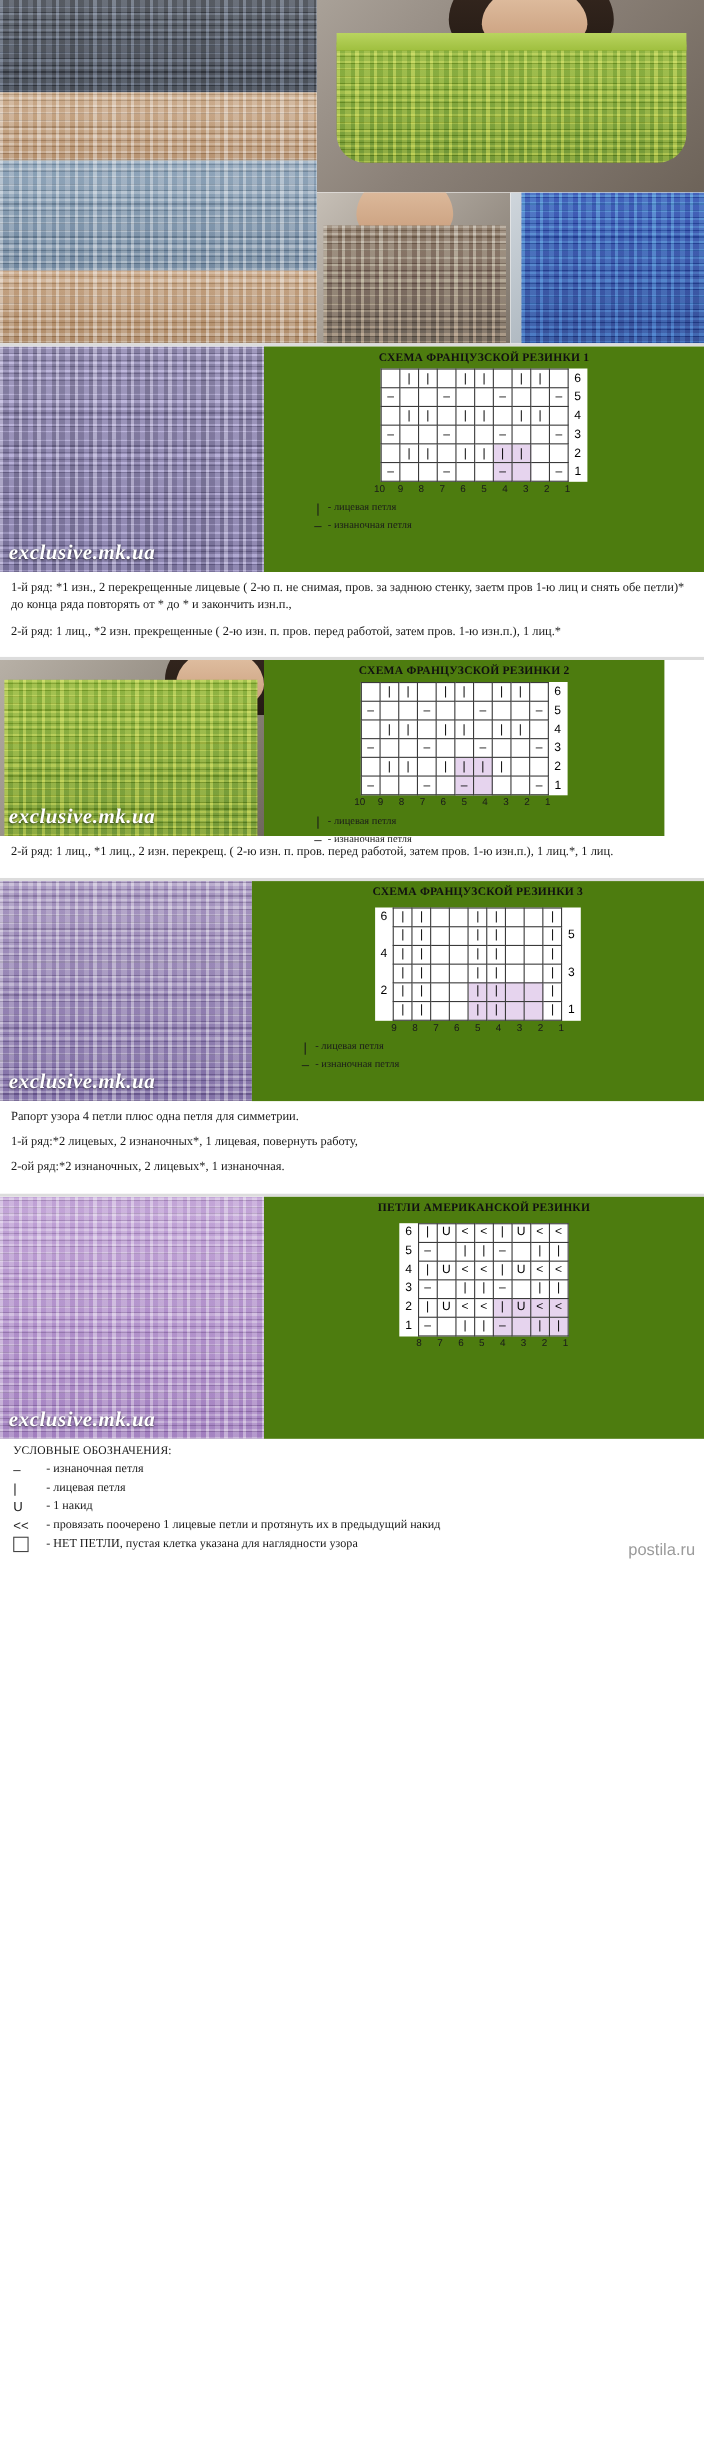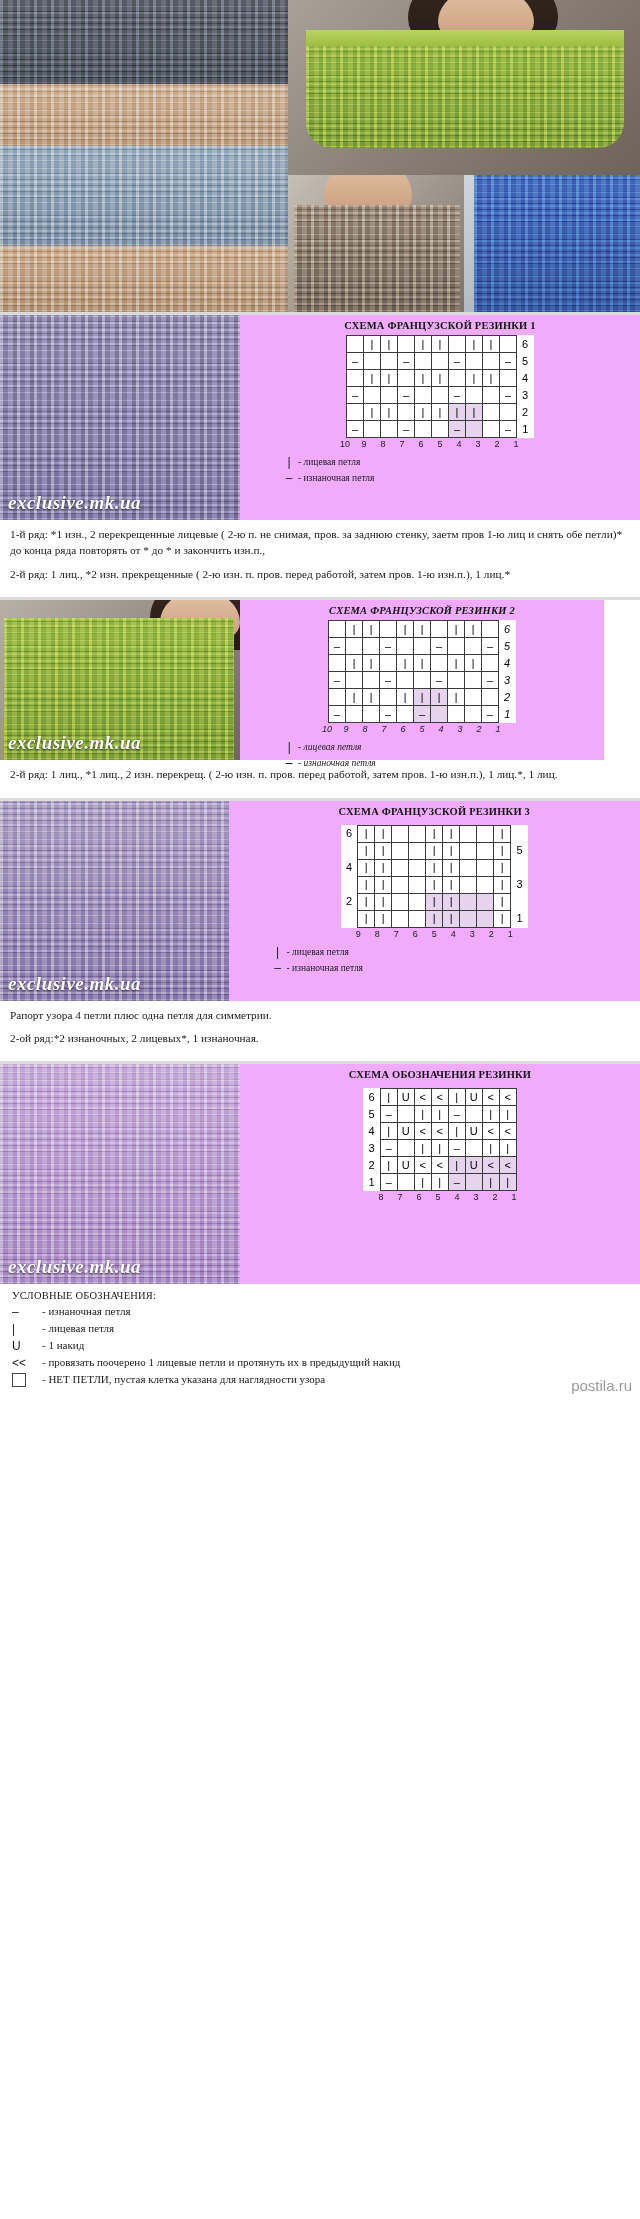--- a/index.html
+++ b/index.html
@@ -47,21 +47,21 @@
 
   
   .model-bg { position:absolute; inset:0; background:linear-gradient(135deg,#a9a198 0%,#8b8178 45%,#6d6359 100%); }
   .model-skin { position:absolute; background:linear-gradient(180deg,#e3c3a6,#c79b79); border-radius:50% 50% 40% 40%/60% 60% 40% 40%; }
   .model-hair { position:absolute; background:linear-gradient(180deg,#3a2b22,#241a14); border-radius:50% 50% 30% 30%/60% 60% 40% 40%; }
 
   
   .section { width:640px; position:relative; background:#fff; }
   .sec-top { display:flex; }
   .photo-cell { position:relative; overflow:hidden; }
-  .chart-cell { position:relative; background:#f0abfc; }
+  .chart-cell { position:relative; background:#4d7c0f; }
 
   .watermark {
     position:absolute; left:8px; bottom:6px;
     font-family:"Liberation Serif", serif;
     font-style:italic; font-weight:bold;
     font-size:19px; color:#ffffff;
     text-shadow:0 1px 2px rgba(0,0,0,.65);
     letter-spacing:.5px;
     white-space:nowrap;
   }
@@ -295,21 +295,21 @@
     <div class="sec-top">
       <div class="photo-cell" style="width:240px;height:160px;">
         <div style="position:absolute;inset:0;background:linear-gradient(135deg,#b7b0a6,#6f675d);"></div>
         <div class="model-hair" style="left:150px;top:-30px;width:130px;height:80px;"></div>
         <div class="model-skin" style="left:160px;top:-10px;width:80px;height:54px;"></div>
         <div class="band sw-green" style="top:18px;height:142px;left:4px;right:6px;">
             <span class="knit"></span>
           </div>
         <div class="watermark">exclusive.mk.ua</div>
       </div>
-      <div class="chart-cell" style="width:364px;height:160px;font-style:italic;">
+      <div class="chart-cell" style="width:364px;height:160px;">
         <div class="chart-title">СХЕМА ФРАНЦУЗСКОЙ РЕЗИНКИ  2</div>
         <div class="chart-wrap">
           <table class="gchart">
             <tbody>
                 <tr>
               <td class="blank"></td>
                   <td>|</td>
                   <td>|</td>
                   <td class="blank"></td>
                   <td>|</td>
@@ -533,35 +533,36 @@
           </div>
           <div class="legend-row">
             <span class="legend-sym">–</span>
             <span class="legend-txt">- изнаночная петля</span>
           </div>
         </div>
       </div>
     </div>
     <div class="instr">
       <p>Рапорт узора 4 петли плюс одна петля для симметрии.</p>
+      <p>1-й ряд:*2 лицевых, 2 изнаночных*, 1 лицевая, повернуть работу,</p>
       <p>2-ой ряд:*2 изнаночных, 2 лицевых*, 1 изнаночная.</p>
     </div>
   </div>
 
   <div class="divider"></div>
 
   <div class="section">
     <div class="sec-top">
       <div class="photo-cell" style="width:240px;height:220px;">
         <div style="position:absolute;inset:0;background:linear-gradient(180deg,#cbb1dd,#b093c9);"></div>
         <div class="knit"></div>
         <div class="watermark">exclusive.mk.ua</div>
       </div>
       <div class="chart-cell" style="width:400px;height:220px;">
-        <div class="chart-title">СХЕМА ОБОЗНАЧЕНИЯ РЕЗИНКИ</div>
+        <div class="chart-title">ПЕТЛИ АМЕРИКАНСКОЙ РЕЗИНКИ</div>
         <div class="chart-wrap" style="margin-top:4px;">
           <table class="gchart">
             <tbody>
                 <tr>
               <td class="rownum">6</td>
               <td>|</td>
                   <td>U</td>
                   <td>&lt;</td>
                   <td>&lt;</td>
                   <td>|</td>

